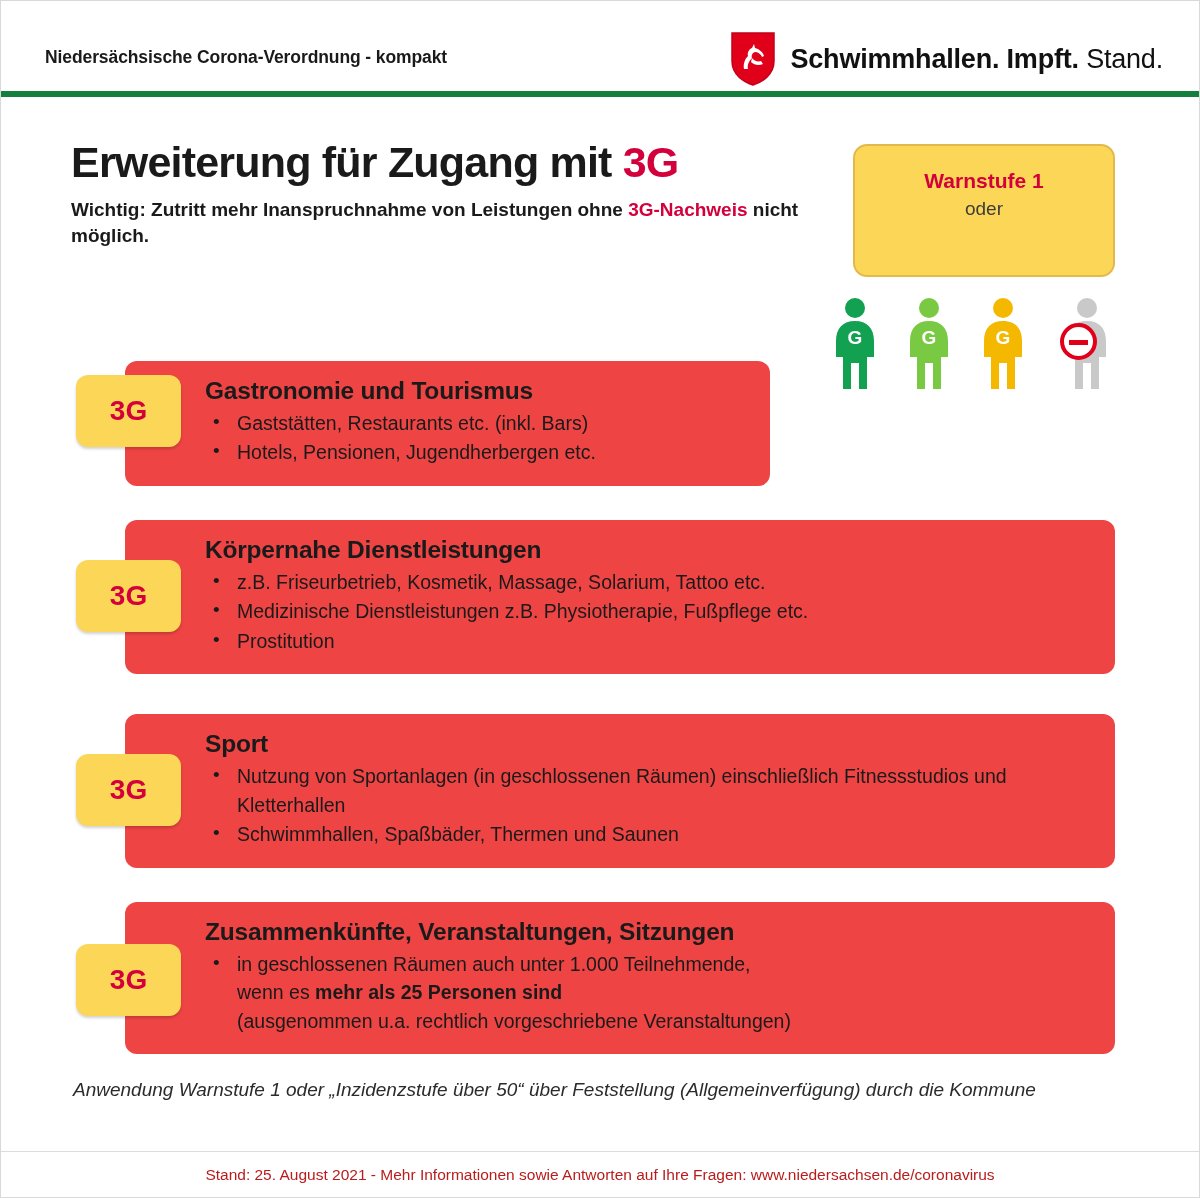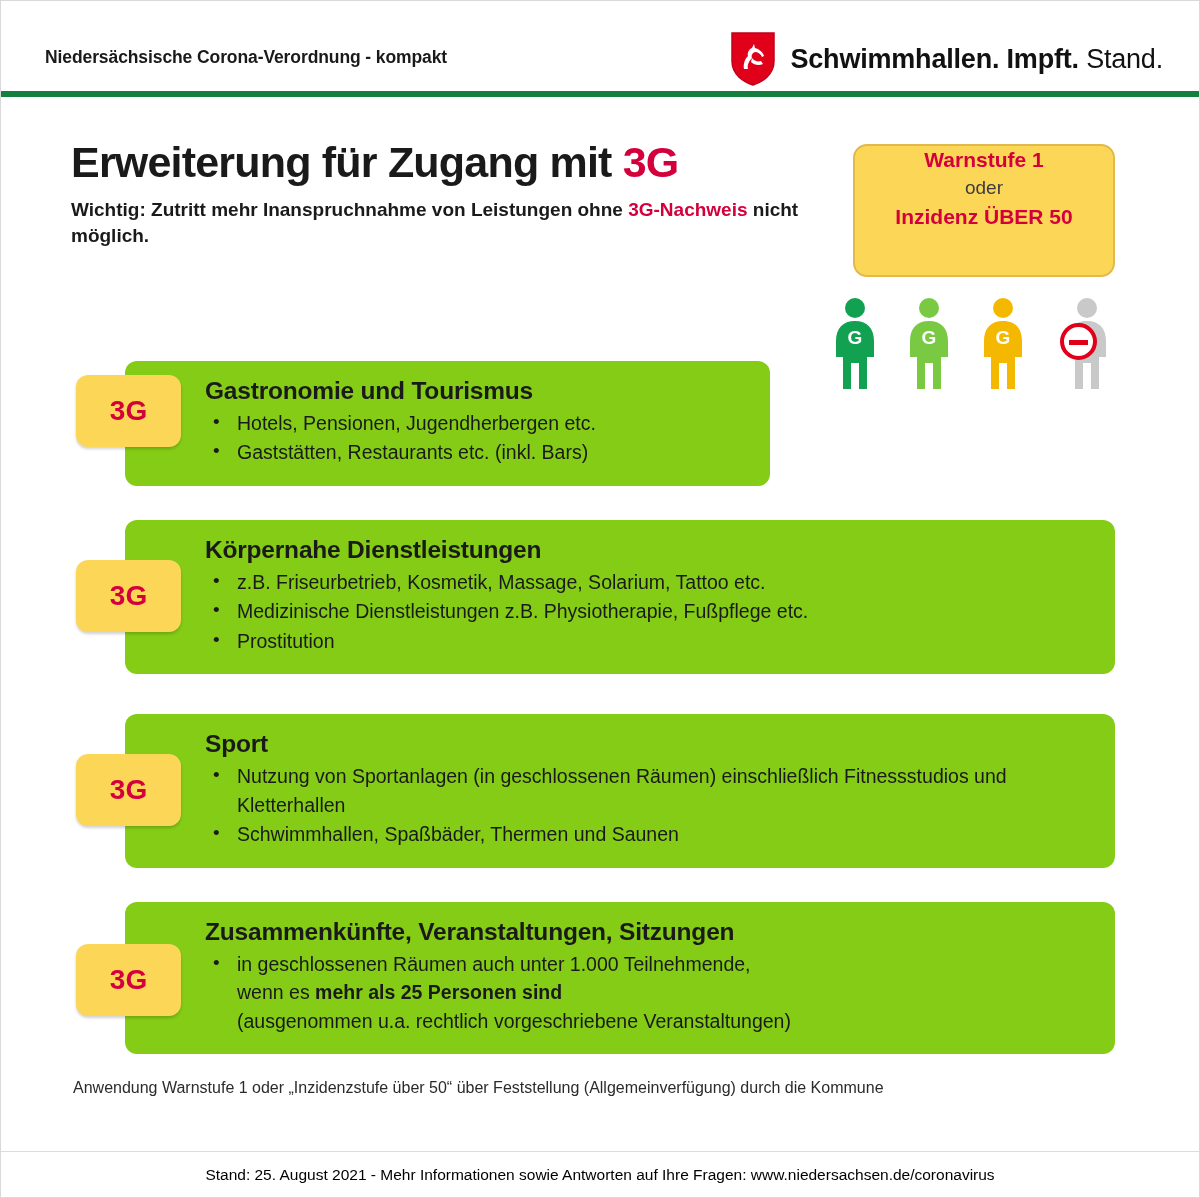--- a/index.html
+++ b/index.html
@@ -96,20 +96,21 @@
     position: absolute;
     left: 852px;
     top: 143px;
     width: 262px;
     height: 133px;
     background: #fcd757;
     border: 2px solid #e2b94b;
     border-radius: 14px;
     box-sizing: border-box;
     text-align: center;
+    padding-top: 21px;
   }
   .warnbox .l1, .warnbox .l3 {
     font-size: 21px;
     font-weight: bold;
     color: #d4003c;
     line-height: 1.35;
   }
   .warnbox .l2 {
     font-size: 19px;
     color: #3c3c3c;
@@ -166,21 +167,21 @@
     top: 360px;
     width: 1200px;
   }
   .row {
     position: relative;
     margin: 0 0 34px 0;
   }
   .row-card {
     position: relative;
     margin-left: 124px;
-    background: #84cc16;
+    background: #ef4444;
     border-radius: 12px;
     padding: 16px 26px 18px 80px;
     box-sizing: border-box;
   }
   .row-badge {
     position: absolute;
     left: 75px;
     width: 105px;
     height: 72px;
     background: #fcd757;
@@ -236,38 +237,39 @@
   .row-2 .row-badge { top: 40px; }
   .row-3 .row-badge { top: 40px; }
   .row-4 .row-badge { top: 42px; }
 
   
   .note {
     position: absolute;
     left: 72px;
     top: 1078px;
     width: 1060px;
-    font-size: 16px;
+    font-size: 19px;
+    font-style: italic;
     color: #2b2b2b;
   }
   .footer {
     position: absolute;
     left: 0;
     bottom: 0;
     width: 100%;
     height: 46px;
     border-top: 1px solid #dcdcdc;
     box-sizing: border-box;
     display: flex;
     align-items: center;
     justify-content: center;
   }
   .footer span {
     font-size: 15.5px;
-    color: #000000;
+    color: #b91c1c;
   }
 </style>
 </head>
 <body>
 
 <div class="page">
 
   <div class="header">
     <div class="header-title">Niedersächsische Corona-Verordnung - kompakt</div>
     <div class="brand">
@@ -283,21 +285,20 @@
   </div>
 
   <div class="headline">
     <div class="h1"><span>Erweiterung für Zugang mit </span><span class="red">3G</span></div>
     <div class="important"><span>Wichtig: Zutritt mehr Inanspruchnahme von Leistungen ohne </span><span class="red-b">3G-Nachweis</span><span> nicht möglich.</span></div>
   </div>
 
   <div class="warnbox">
     <div class="l1">Warnstufe 1</div>
     <div class="l2">oder</div>
-    <div class="l3">Inzidenz ÜBER 50</div>
   </div>
 
   <div class="people">
 
     <div class="person" style="left:0px;">
       <svg width="56" height="96" viewBox="0 0 56 96">
         <circle cx="28" cy="11" r="10" fill="#12a150"></circle>
         <path d="M28 24 C16 24 9 31 9 44 L9 60 L16 60 L16 92 L24 92 L24 66 L32 66 L32 92 L40 92 L40 60 L47 60 L47 44 C47 31 40 24 28 24 Z" fill="#12a150"></path>
       </svg>
       <div class="g-letter">G</div>
@@ -331,22 +332,22 @@
 
   <div class="rows">
 
     <div class="row row-1">
       <div class="row-badge">
         <span>3G</span>
       </div>
       <div class="row-card">
         <div class="row-title">Gastronomie und Tourismus</div>
         <ul class="items">
+          <li>Gaststätten, Restaurants etc. (inkl. Bars)</li>
           <li>Hotels, Pensionen, Jugendherbergen etc.</li>
-          <li>Gaststätten, Restaurants etc. (inkl. Bars)</li>
         </ul>
       </div>
     </div>
 
     <div class="row row-2">
       <div class="row-badge">
         <span>3G</span>
       </div>
       <div class="row-card">
         <div class="row-title">Körpernahe Dienstleistungen</div>

